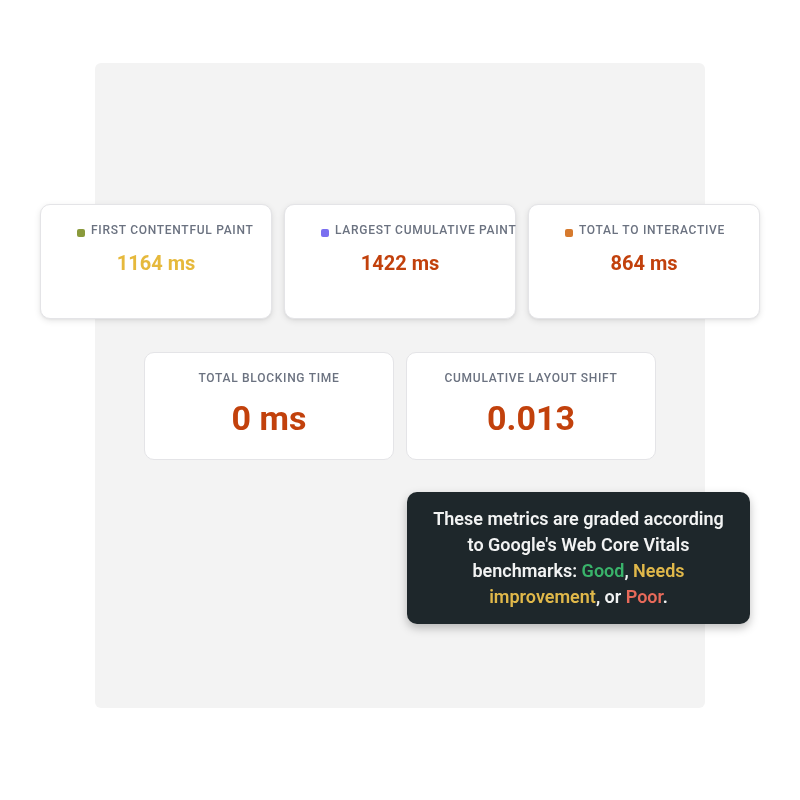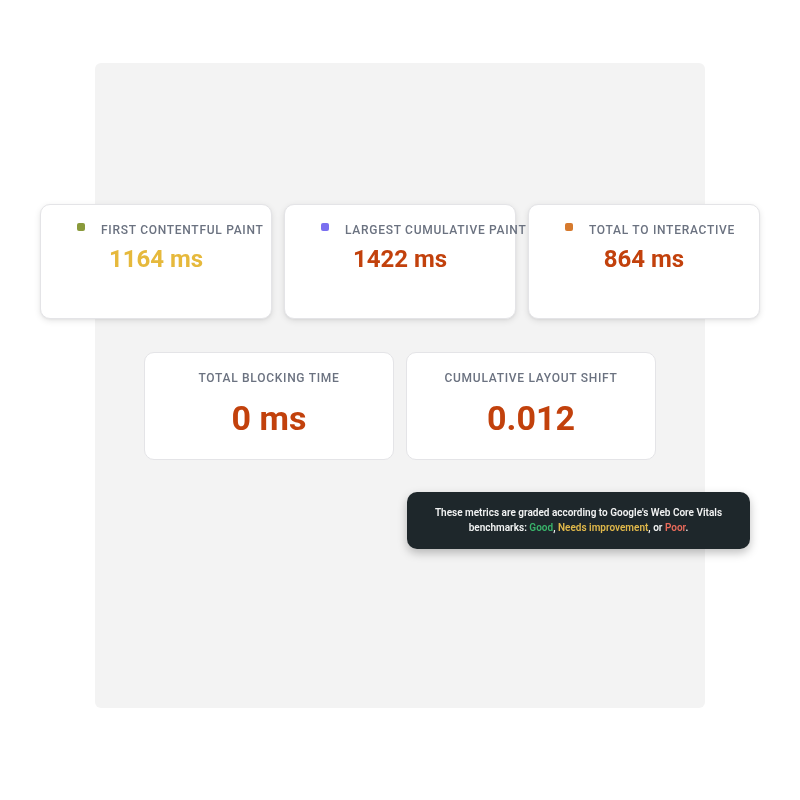--- a/index.html
+++ b/index.html
@@ -27,41 +27,41 @@
     border: 1px solid #e4e4e7;
     border-radius: 10px;
     box-shadow: 0 2px 6px rgba(0,0,0,0.10), 0 1px 2px rgba(0,0,0,0.04);
     padding: 18px 16px 0 16px;
     display: flex;
     flex-direction: column;
     align-items: center;
   }
   .card .head {
     display: flex;
-    align-items: flex-start;
-    gap: 16px;
+    align-items: flex-end;
+    gap: 6px;
     width: 100%;
     padding-left: 20px;
   }
   .swatch {
     width: 8px;
     height: 8px;
     border-radius: 2px;
     flex: 0 0 auto;
   }
   .label {
     font-size: 12px;
     letter-spacing: 0.06em;
     color: #6b7280;
     font-weight: 500;
     white-space: nowrap;
   }
   .value {
-    margin-top: 10px;
-    font-size: 24px;
+    margin-top: 16px;
+    font-size: 20px;
     font-weight: 700;
     line-height: 1;
   }
   .val-good { color: #c2410c; }
   .val-warn { color: #e6b93c; }
 
   .cards-row2 {
     position: absolute;
     top: 352px;
     left: 144px;
@@ -89,21 +89,21 @@
 
   .tooltip {
     position: absolute;
     top: 492px;
     left: 407px;
     width: 343px;
     background: #1e272b;
     color: #f2f3f3;
     border-radius: 10px;
     padding: 14px 18px;
-    font-size: 10px;
+    font-size: 18px;
     line-height: 1.45;
     font-weight: 600;
     text-align: center;
     box-shadow: 0 4px 10px rgba(0,0,0,0.25);
   }
   .tt-good { color: #39b36a; }
   .tt-warn { color: #e0b84a; }
   .tt-poor { color: #e86a5a; }
   .tt-punct { color: #f2f3f3; }
 </style>
@@ -136,19 +136,19 @@
   </div>
 </div>
 
 <div class="cards-row2">
   <div class="card2">
     <span class="label">TOTAL BLOCKING TIME</span>
     <div class="value val-good">0 ms</div>
   </div>
   <div class="card2">
     <span class="label">CUMULATIVE LAYOUT SHIFT</span>
-    <div class="value val-good">0.012</div>
+    <div class="value val-good">0.013</div>
   </div>
 </div>
 
 <div class="tooltip">
   <span>These metrics are graded according to Google's Web Core Vitals benchmarks: </span><span class="tt-good">Good</span><span class="tt-punct">, </span><span class="tt-warn">Needs improvement</span><span class="tt-punct">, or </span><span class="tt-poor">Poor</span><span class="tt-punct">.</span>
 </div>
 
 </body></html>

